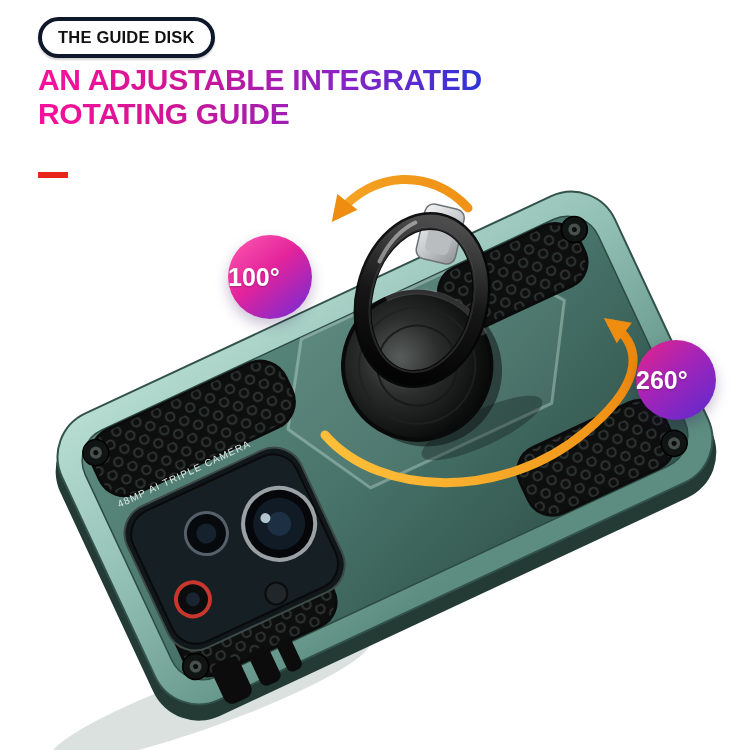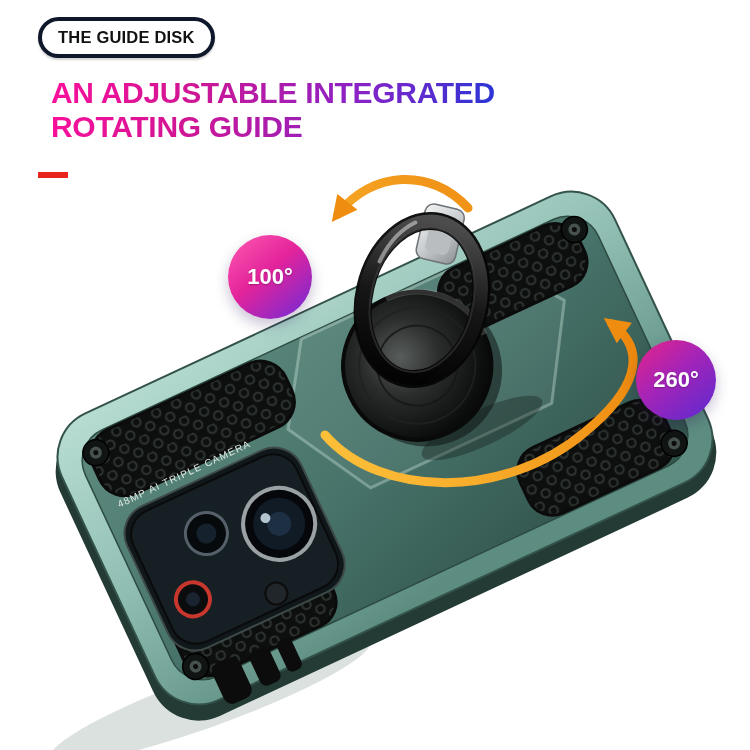--- a/index.html
+++ b/index.html
@@ -13,22 +13,22 @@
         letter-spacing:.2px;box-shadow:0 2px 2px rgba(0,0,0,.18);z-index:5;}
 
   .headline{position:absolute;left:38px;top:63px;z-index:5;
         font-size:30px;font-weight:bold;line-height:1.13;letter-spacing:-.3px;
         background:linear-gradient(100deg,#fb0f9b 0%,#cf1694 32%,#8a22c6 68%,#2b35d6 98%);
         -webkit-background-clip:text;background-clip:text;color:transparent;}
   .headline span{display:block;}
 
   .dash{position:absolute;left:38px;top:172px;width:30px;height:6px;background:#e8251c;z-index:5;}
 
-  .badge-circle{position:absolute;border-radius:50%;display:flex;align-items:center;justify-content:center;
-        color:#fff;font-weight:bold;font-size:22px;z-index:6;
+  .badge-circle{position:absolute;border-radius:50%;display:flex;align-items:center;
+        color:#fff;font-weight:bold;font-size:25px;z-index:6;
         text-shadow:0 1px 2px rgba(0,0,0,.25);box-shadow:0 6px 14px rgba(40,10,80,.25);}
   .badge-100{left:228px;top:235px;width:84px;height:84px;
         background:linear-gradient(140deg,#ff5bb0 0%,#e3239b 45%,#6c2bd9 100%);}
   .badge-360{left:636px;top:340px;width:80px;height:80px;
         background:linear-gradient(140deg,#e82387 0%,#a424b8 45%,#5a2ad0 100%);}
 </style>
 </head>
 <body>
 
 <div class="stage">
@@ -161,21 +161,21 @@
       <ellipse cx="422" cy="300" rx="51" ry="73" fill="none" stroke="rgba(255,255,255,0.12)" stroke-width="2"></ellipse>
       <path d="M 372 272 A 58 80 0 0 1 398 226" stroke="rgba(255,255,255,0.45)" stroke-width="4" fill="none" stroke-linecap="round"></path>
     </g>
 
     <path d="M 468 208 C 432 168 372 170 338 214" fill="none" stroke="url(#gArrow)" stroke-width="9" stroke-linecap="round" marker-end="url(#ah)"></path>
     <path d="M 325 435 C 380 498 505 500 585 432 C 634 392 650 352 612 324" fill="none" stroke="url(#gArrow)" stroke-width="9" stroke-linecap="round" marker-end="url(#ah)"></path>
   </svg>
 
   <div class="pill">THE GUIDE DISK</div>
 
-  <h1 class="headline" style="margin:13px;">
+  <h1 class="headline" style="margin:0;">
     <span>AN ADJUSTABLE INTEGRATED</span>
     <span>ROTATING GUIDE</span>
   </h1>
 
   <div class="dash"></div>
 
   <div class="badge-circle badge-100">
     <span>100°</span>
   </div>
   <div class="badge-circle badge-360">

